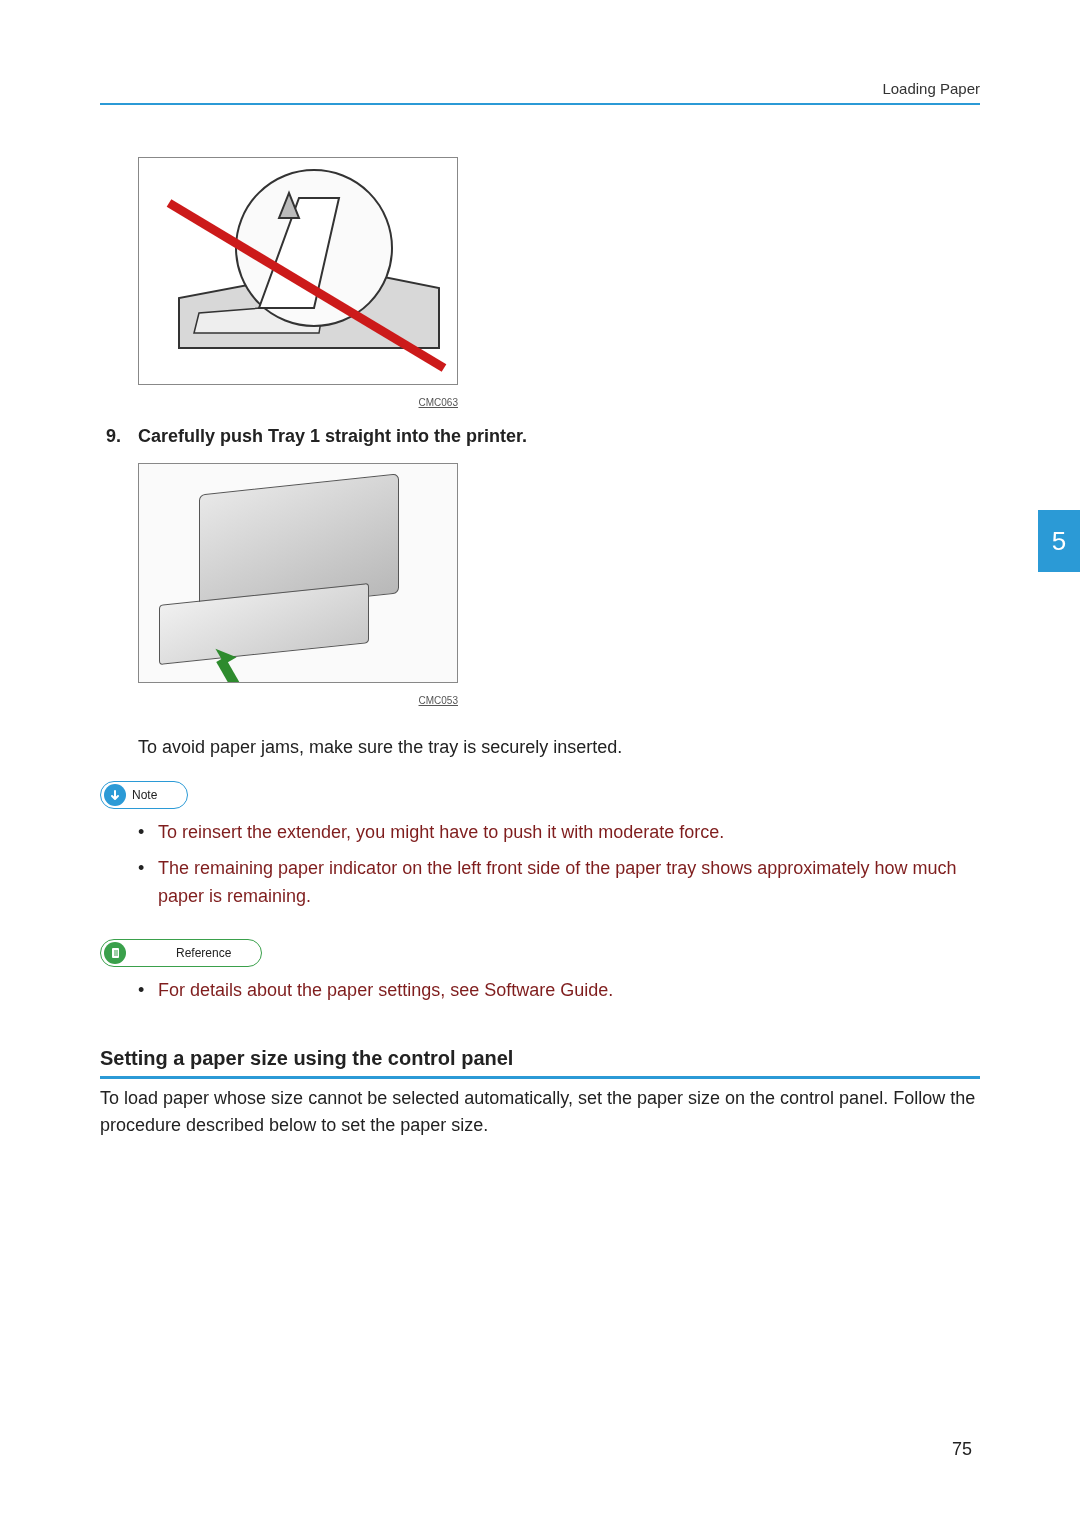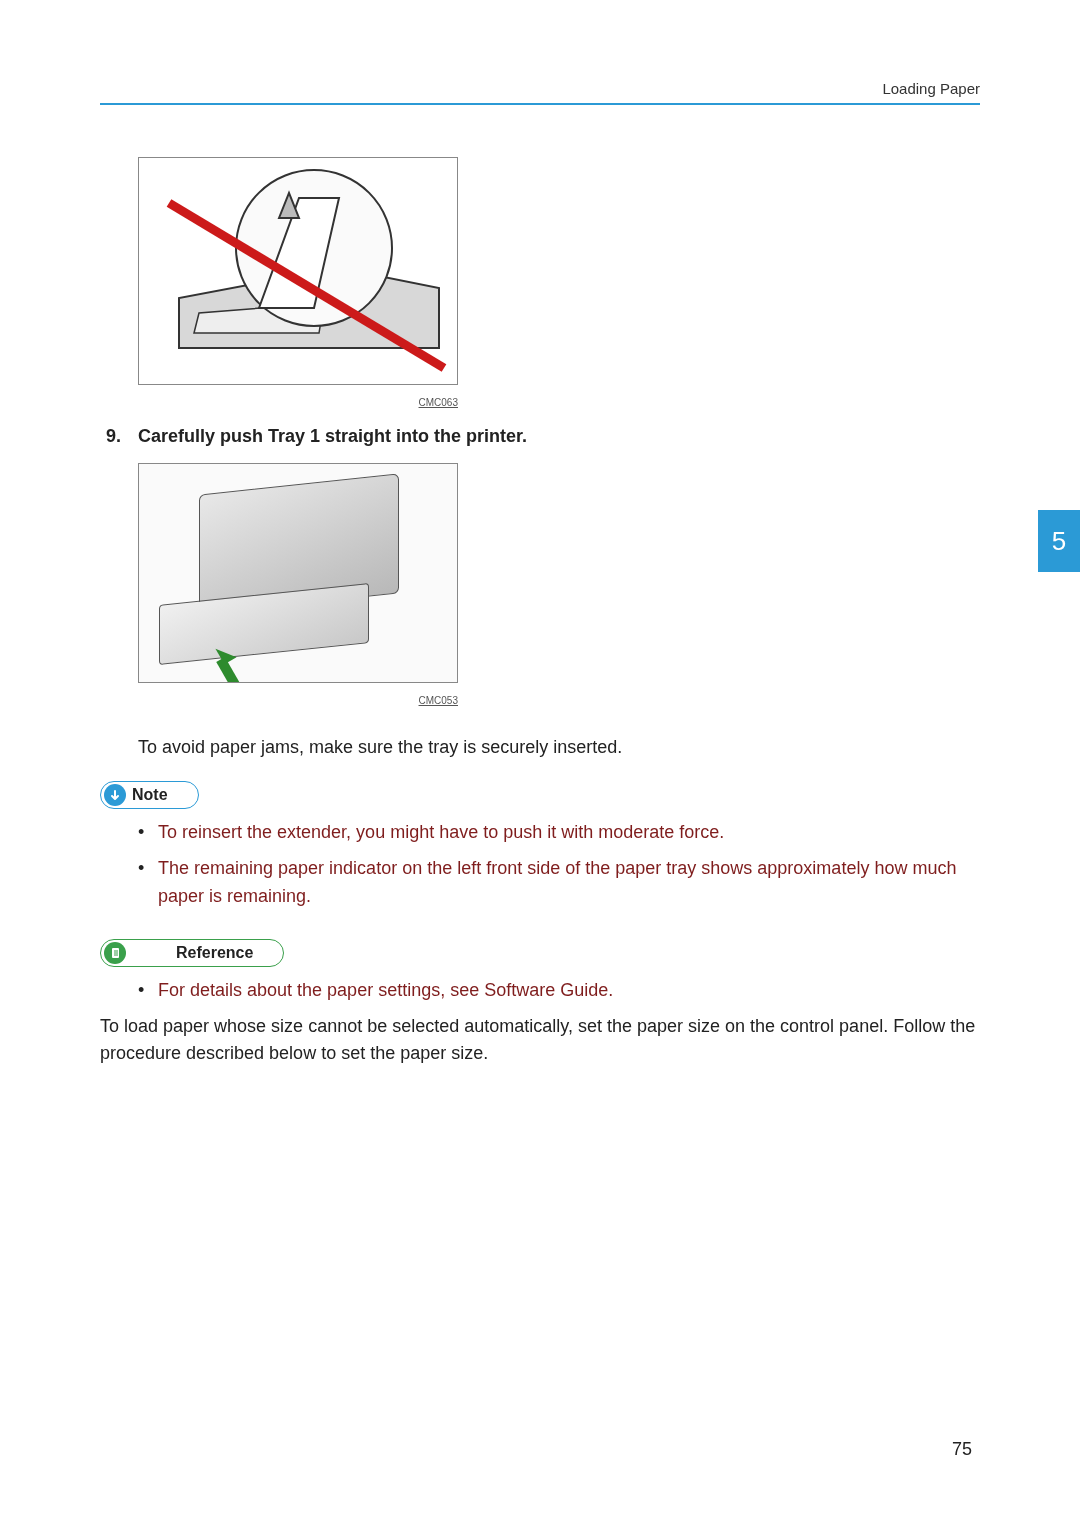--- a/index.html
+++ b/index.html
@@ -105,22 +105,22 @@
     margin: 0 6px 0 3px;
     display: flex;
     align-items: center;
     justify-content: center;
     color: #fff;
     font-size: 13px;
     font-weight: bold;
   }
   .callout.green .callout-icon { background: #3aa04b; }
   .callout-label {
-    font-size: 16px;
-    font-weight: 700;
+    font-size: 12px;
+    font-weight: 400;
     color: #222;
     text-align: right;
   }
   ul.doc-list {
     list-style: none;
     margin-left: 38px;
     margin-top: 10px;
   }
   ul.doc-list li {
     font-size: 18px;
@@ -260,17 +260,18 @@
           <line x1="4" y1="8" x2="8" y2="8" stroke="#3aa04b" stroke-width="1"></line>
         </svg>
     </span>
     <span class="callout-label">Reference</span>
   </div>
   <ul class="doc-list">
     <li>For details about the paper settings, see Software Guide.</li>
   </ul>
 
   
+  <div class="section-heading">Setting a paper size using the control panel</div>
   <div class="section-para">To load paper whose size cannot be selected automatically, set the paper size on the control panel. Follow the procedure described below to set the paper size.</div>
 
 </div>
 
 <div class="page-number">75</div>
 
 </body></html>

